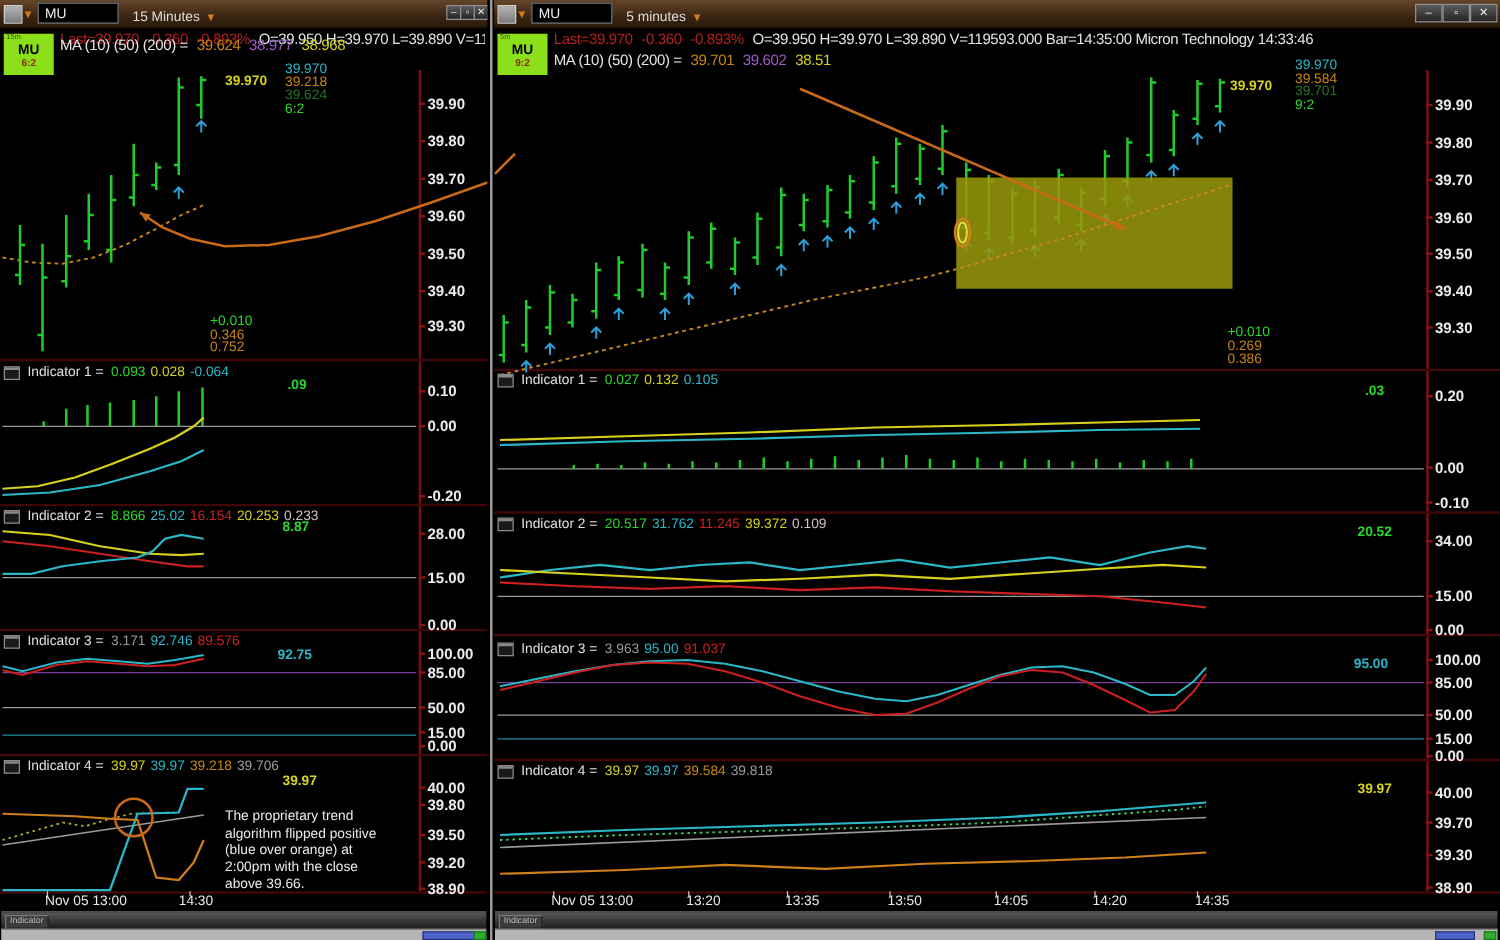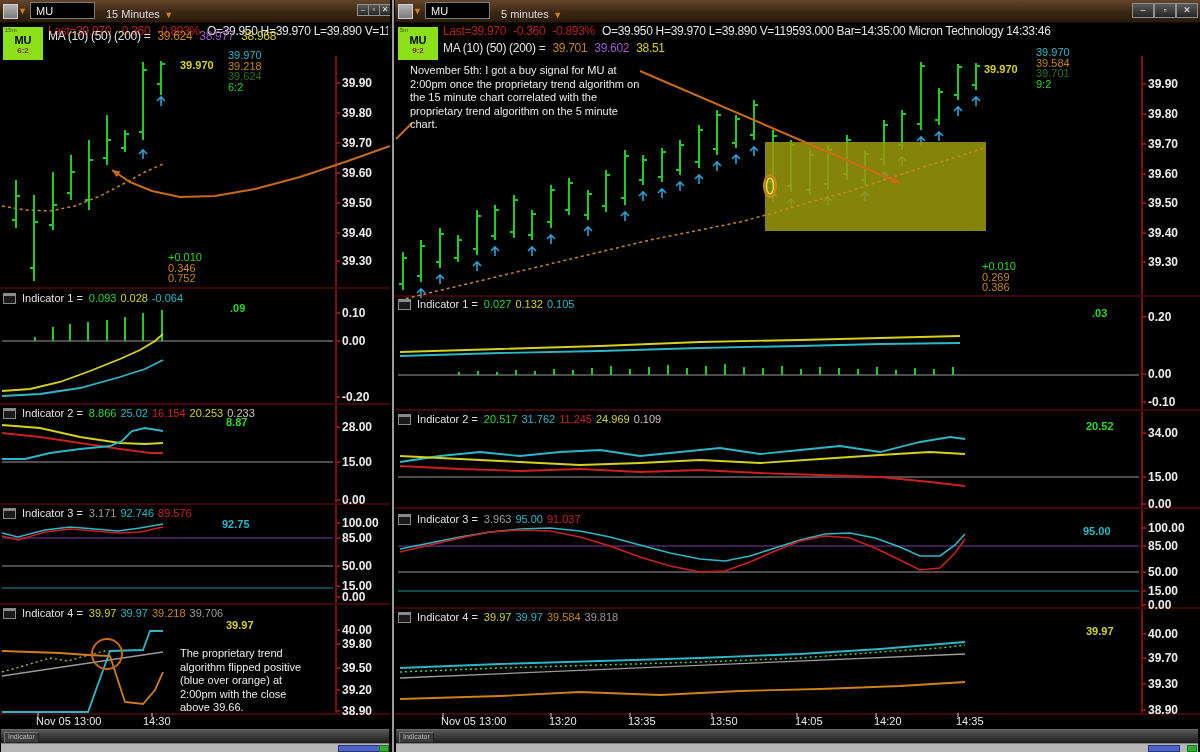--- a/index.html
+++ b/index.html
@@ -398,21 +398,20 @@
     <span class="ratio">9:2</span>
   </div>
 
   <div class="abs axisline" style="left:1141px;top:56px;width:2px;height:657px;"></div>
   <div class="abs sep" style="left:395px;top:295px;width:805px;height:2px;"></div>
   <div class="abs sep" style="left:395px;top:409px;width:805px;height:2px;"></div>
   <div class="abs sep" style="left:395px;top:507px;width:805px;height:2px;"></div>
   <div class="abs sep" style="left:395px;top:607px;width:805px;height:2px;"></div>
   <div class="abs sep" style="left:395px;top:713px;width:805px;height:2px;"></div>
 
-  <div class="abs note" style="left:410px;top:64px;width:232px;">November 5th: I got a buy signal for MU at 2:00pm once the proprietary trend algorithm on the 15 minute chart correlated with the proprietary trend algorithm on the 5 minute chart.</div>
 
   <div class="abs lbl11" style="left:984px;top:63px;color:#d6d21c;font-weight:700;">39.970</div>
   <div class="abs stack" style="left:1036px;top:47px;">
       <span class="lv" style="color: rgb(42, 184, 200);">39.970</span>
       <span class="lv" style="color: rgb(200, 134, 15);">39.584</span>
       <span class="lv" style="color: rgb(38, 115, 38);">39.701</span>
       <span class="lv" style="color: rgb(42, 216, 42);">9:2</span>
     </div>
   <div class="abs stack" style="left:982px;top:261px;">
       <span class="lv" style="color: rgb(42, 216, 42);">+0.010</span>
@@ -421,21 +420,21 @@
     </div>
 
   <div class="abs indhdr" style="left:398px;top:298px;">
     <span class="ind-icon"></span>
     <span>Indicator 1 =</span>
     <span><span class="lv" style="color: rgb(42, 216, 42);">0.027</span><span class="lv" style="color: rgb(214, 210, 28);">0.132</span><span class="lv" style="color: rgb(42, 184, 200);">0.105</span></span>
   </div>
   <div class="abs indhdr" style="left:398px;top:413px;">
     <span class="ind-icon"></span>
     <span>Indicator 2 =</span>
-    <span><span class="lv" style="color: rgb(42, 216, 42);">20.517</span><span class="lv" style="color: rgb(42, 184, 200);">31.762</span><span class="lv" style="color: rgb(204, 34, 34);">11.245</span><span class="lv" style="color: rgb(214, 210, 28);">24.969</span><span class="lv" style="color: rgb(207, 192, 192); text-align: center;">0.109</span></span>
+    <span><span class="lv" style="color: rgb(42, 216, 42);">20.517</span><span class="lv" style="color: rgb(42, 184, 200);">31.762</span><span class="lv" style="color: rgb(204, 34, 34);">11.245</span><span class="lv" style="color: rgb(214, 210, 28);">39.372</span><span class="lv" style="color: rgb(207, 192, 192); text-align: center;">0.109</span></span>
   </div>
   <div class="abs indhdr" style="left:398px;top:513px;">
     <span class="ind-icon"></span>
     <span>Indicator 3 =</span>
     <span><span class="lv" style="color: rgb(154, 154, 154);">3.963</span><span class="lv" style="color: rgb(42, 184, 200);">95.00</span><span class="lv" style="color: rgb(204, 34, 34);">91.037</span></span>
   </div>
   <div class="abs indhdr" style="left:398px;top:611px;">
     <span class="ind-icon"></span>
     <span>Indicator 4 =</span>
     <span><span class="lv" style="color: rgb(214, 210, 28);">39.97</span><span class="lv" style="color: rgb(42, 184, 200);">39.97</span><span class="lv" style="color: rgb(200, 134, 15);">39.584</span><span class="lv" style="color: rgb(154, 154, 154);">39.818</span></span>

